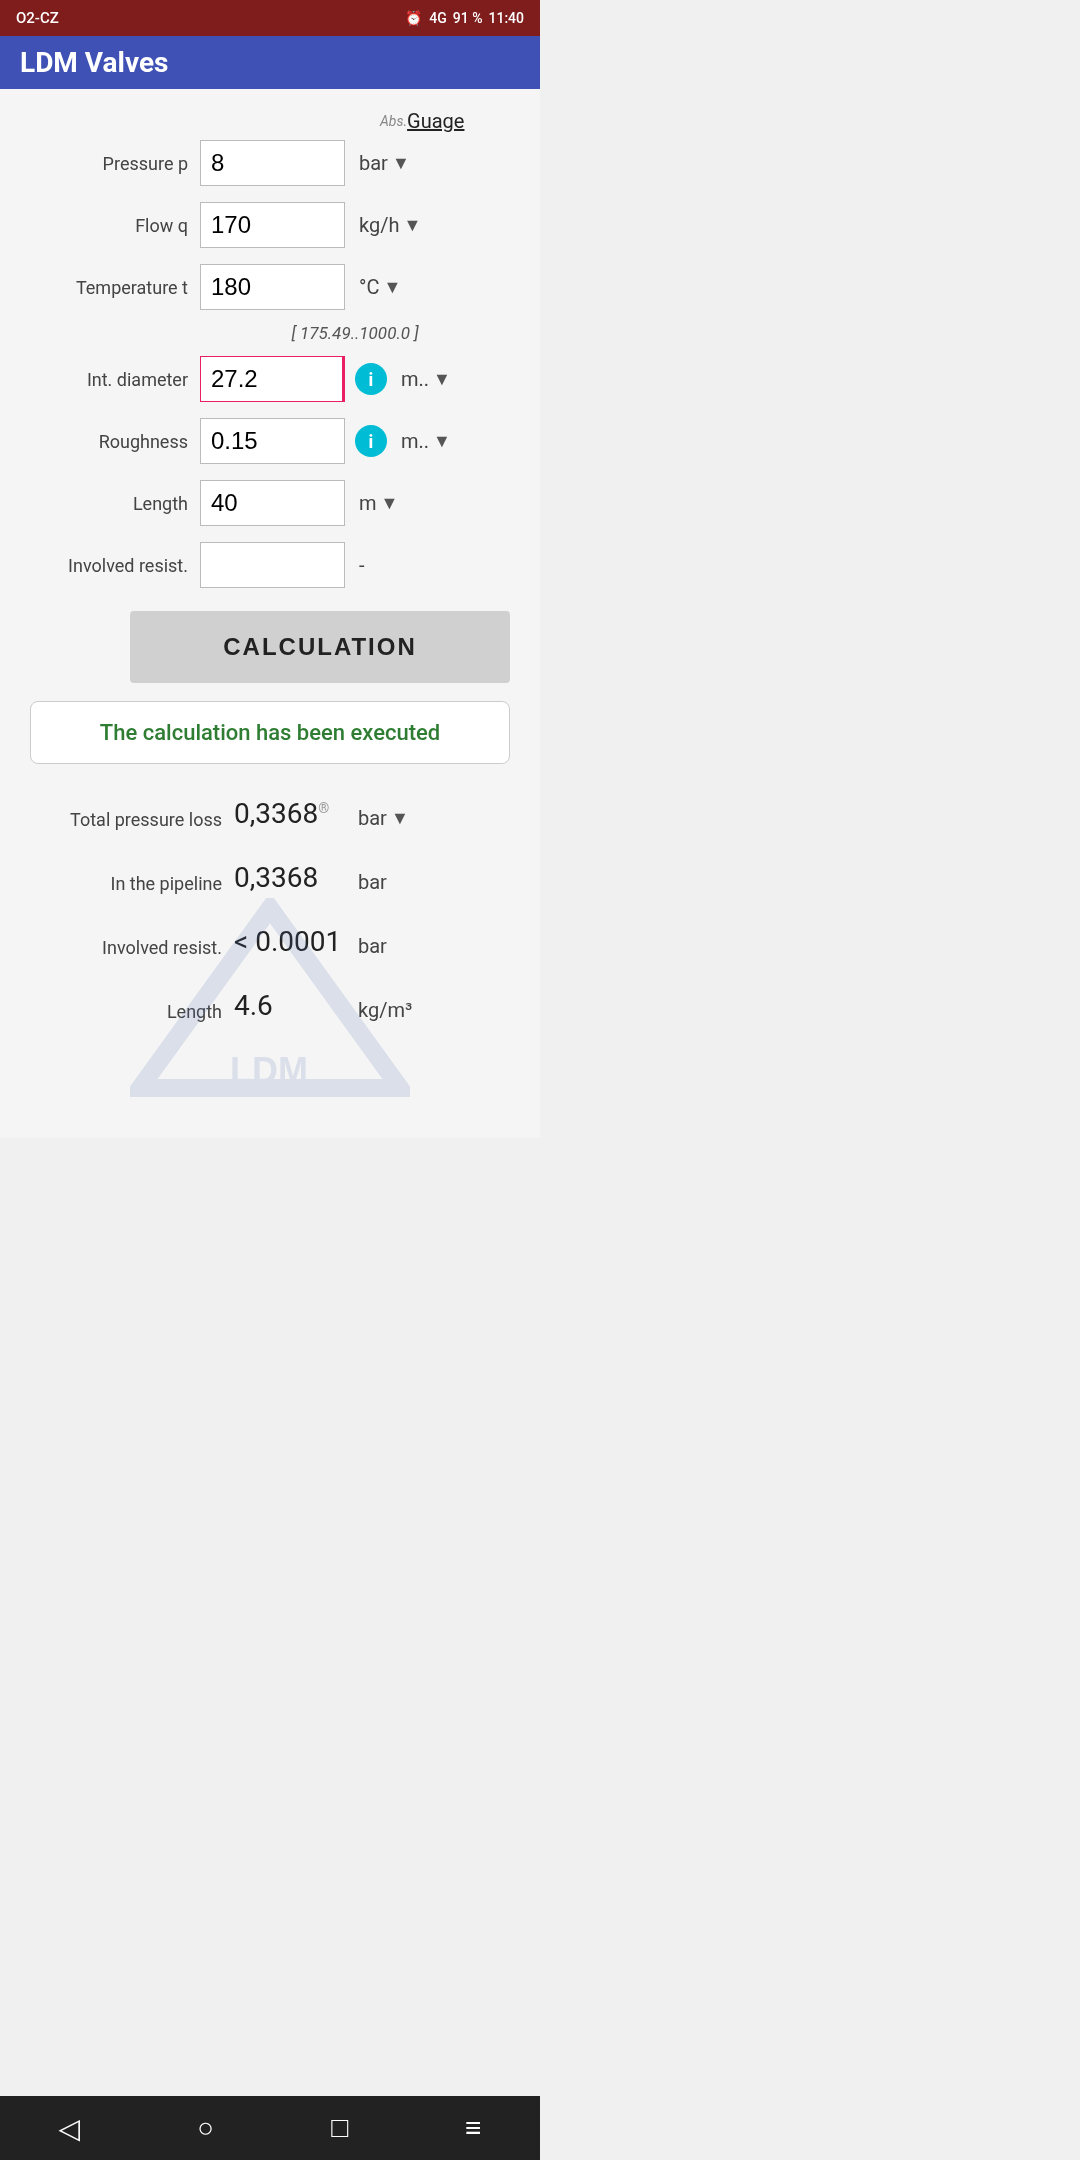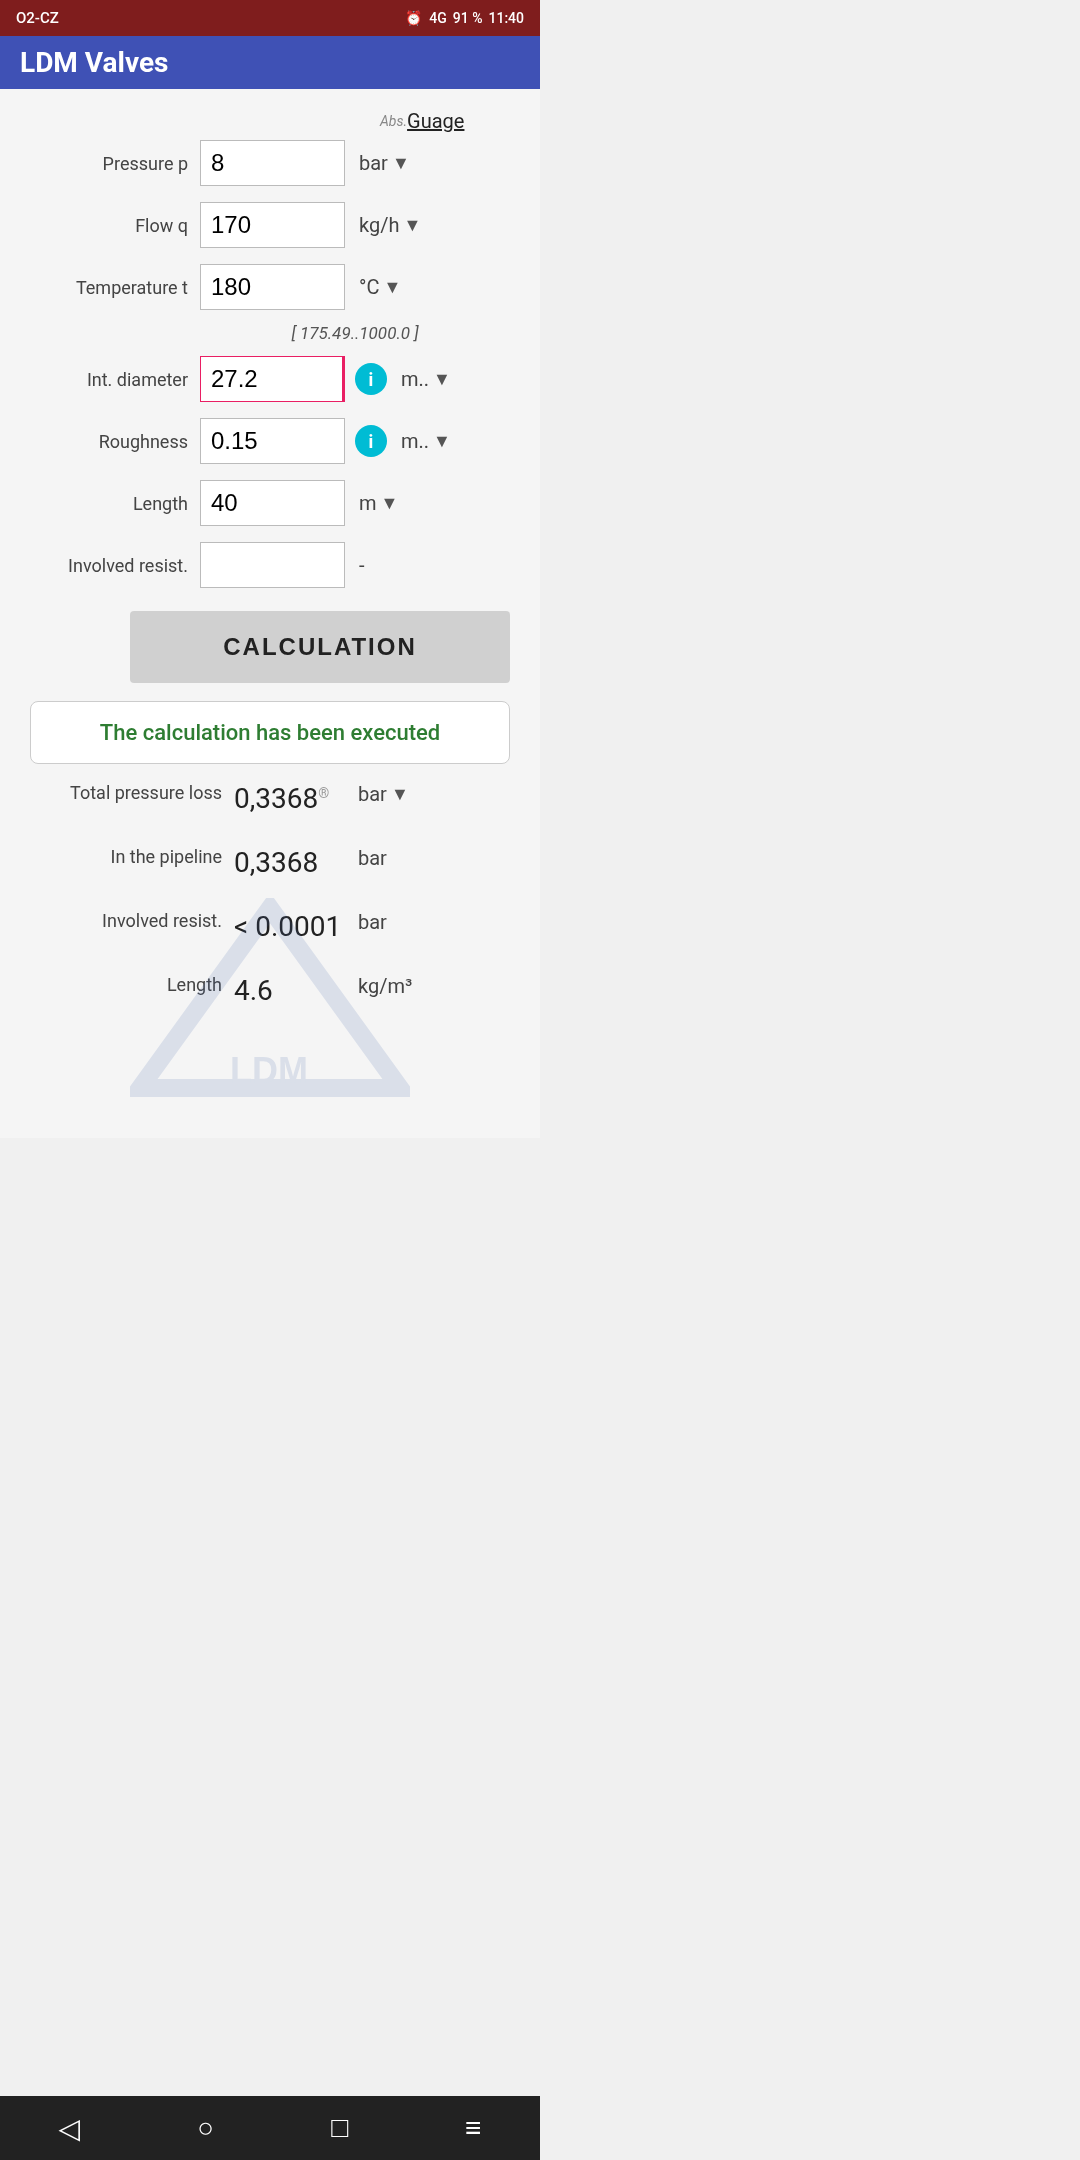--- a/index.html
+++ b/index.html
@@ -192,21 +192,21 @@
       font-weight: 500;
     }
 
     
     .results-section {
       background: #f5f5f5;
     }
 
     .result-row {
       display: flex;
-      align-items: flex-start;
+      align-items: flex-end;
       margin-bottom: 16px;
       min-height: 48px;
       padding: 0 4px;
     }
 
     .result-label {
       text-align: right;
       min-width: 200px;
       font-size: 18px;
       color: #444;

